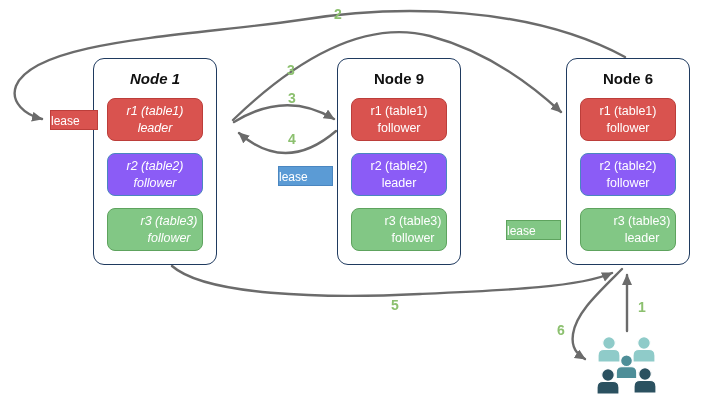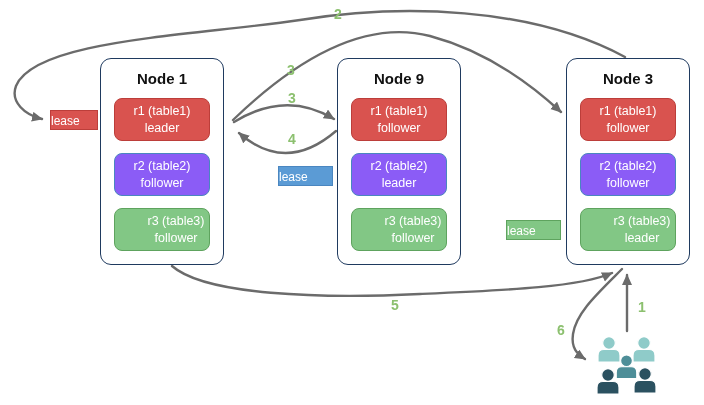--- a/index.html
+++ b/index.html
@@ -8,21 +8,21 @@
     font-family:"Liberation Sans", sans-serif;
   }
   svg.arrows{position:absolute;left:0;top:0;z-index:1;}
   .arrow{fill:none;stroke:#6b6b6b;stroke-width:2.4;stroke-linecap:round;}
 
   .node{
     position:absolute;width:124px;height:207px;top:58px;
     background:#ffffff;border:1.6px solid #1f3a5f;border-radius:11px;
     z-index:2;box-sizing:border-box;
   }
-  .node1{left:100px;} .node2{left:337px;} .node3{left:566px;}
+  .node1{left:93px;font-style:italic;} .node2{left:337px;} .node3{left:566px;}
   .node-title{
     position:absolute;top:11px;left:0;width:100%;text-align:center;
     font-size:15px;font-weight:bold;color:#111111;
   }
   .replica{
     position:absolute;left:13px;right:13px;height:43px;border-radius:8px;
     display:flex;flex-direction:column;align-items:center;justify-content:center;
     color:#ffffff;font-size:12.5px;line-height:1.3;text-align:right;
     box-sizing:border-box;
   }
@@ -111,21 +111,21 @@
       <div>r2 (table2)</div>
       <div>leader</div>
     </div>
     <div class="replica rep-green r2">
       <div>r3 (table3)</div>
       <div>follower</div>
     </div>
   </div>
 
   <div class="node node3">
-    <div class="node-title">Node 3</div>
+    <div class="node-title">Node 6</div>
     <div class="replica rep-red r0">
       <div>r1 (table1)</div>
       <div>follower</div>
     </div>
     <div class="replica rep-blue r1">
       <div>r2 (table2)</div>
       <div>follower</div>
     </div>
     <div class="replica rep-green r2">
       <div>r3 (table3)</div>

